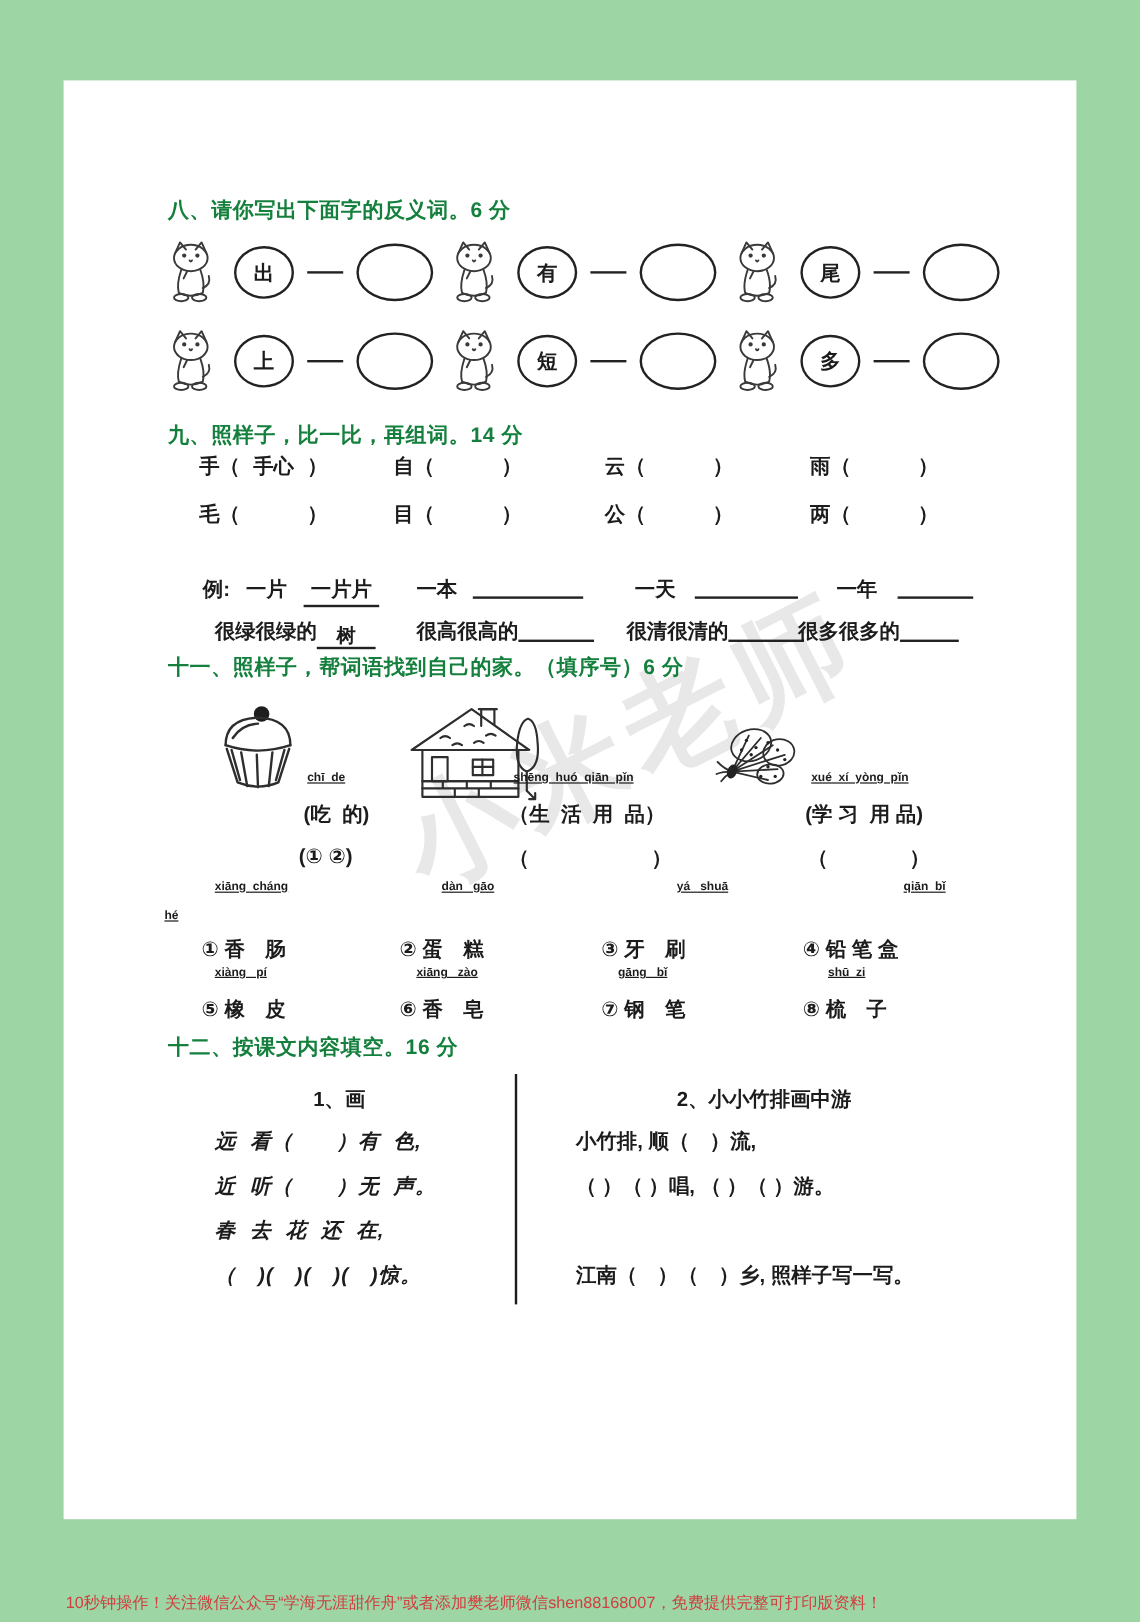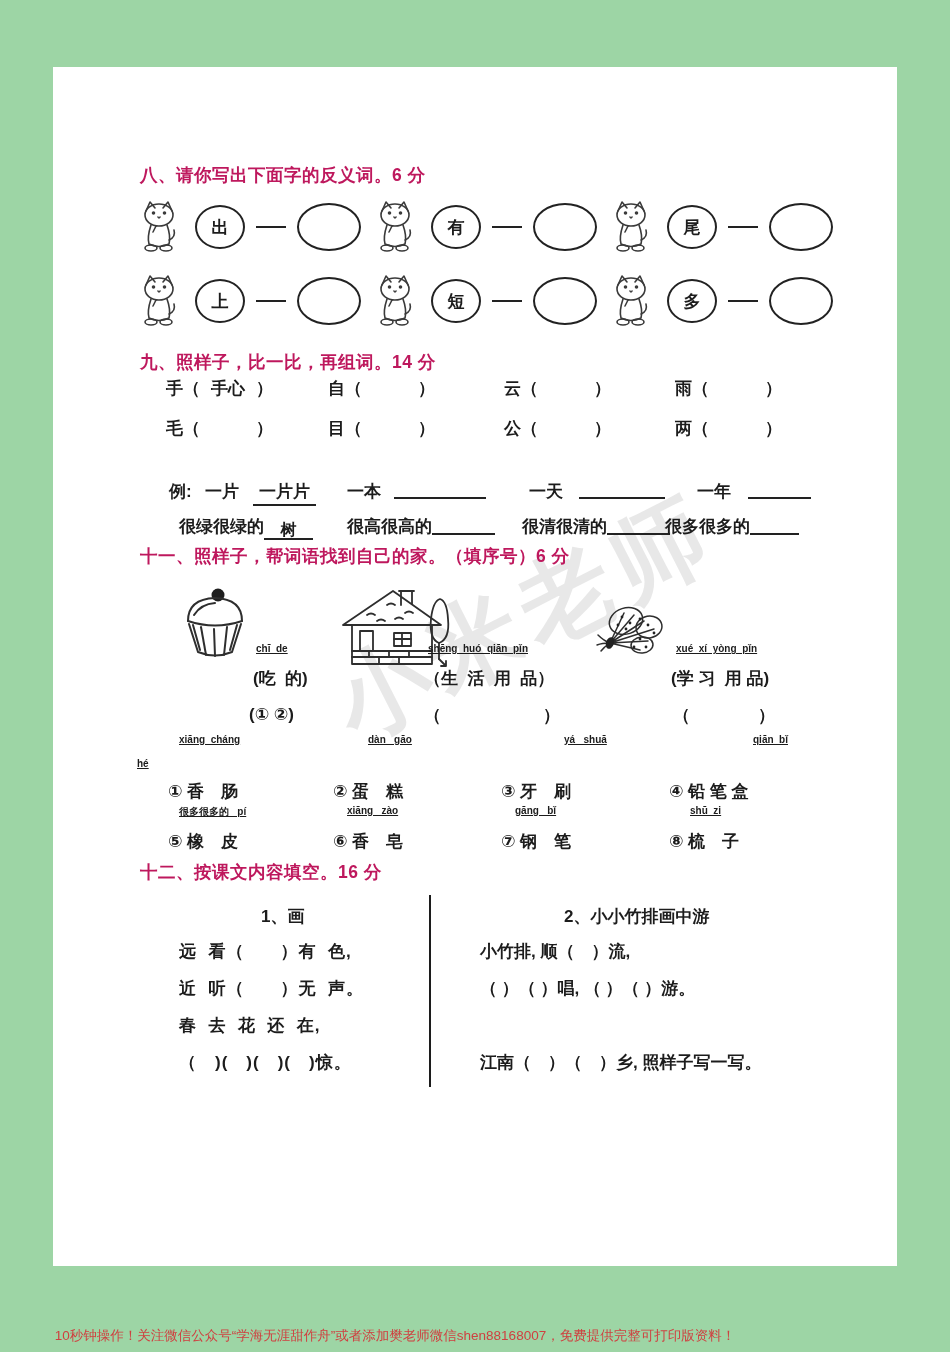--- a/index.html
+++ b/index.html
@@ -1,23 +1,23 @@
 <!DOCTYPE html>
 <html><head>
 <meta charset="utf-8">
 <style>
   html,body{margin:0;padding:0;}
   .page{position:relative;width:950px;height:1352px;background:#9dd5a5;overflow:hidden;
         font-family:"Liberation Sans","DejaVu Sans",sans-serif;color:#1c1c1c;}
   .paper{position:absolute;left:53px;top:67px;width:844px;height:1199px;background:#ffffff;}
   .abs{position:absolute;white-space:pre;}
-  .sec-title{position:absolute;left:87px;font-size:17.5px;font-weight:700;letter-spacing:.5px;white-space:pre;color:#be185d;}
+  .sec-title{position:absolute;left:87px;font-size:17.5px;font-weight:700;letter-spacing:.5px;white-space:pre;color:#15803d;}
   .txt{font-size:17px;font-weight:700;}
   .pinyin{font-size:10px;font-weight:700;text-decoration:underline;}
-  .small-sp{letter-spacing:1px;}
+  .small-sp{letter-spacing:1px;font-style:italic;}
   .s8row{position:absolute;left:86px;display:flex;align-items:center;}
   .s8unit{display:flex;align-items:center;margin-right:14px;}
   .charcircle{width:46px;height:40px;border:2px solid #222;border-radius:50%;display:flex;align-items:center;justify-content:center;
               font-size:17px;font-weight:700;margin-left:16px;flex:none;}
   .dashline{width:30px;border-top:2.5px solid #222;margin:0 11px;flex:none;}
   .oval{width:60px;height:44px;border:2px solid #222;border-radius:50%;flex:none;}
   .blank{display:inline-block;border-bottom:2px solid #222;height:17px;text-align:center;
          font-weight:700;font-size:16px;vertical-align:-3px;line-height:17px;}
   .ans-slot{display:inline-block;width:56px;text-align:center;}
   .wm{position:absolute;left:288px;top:582px;font-size:95px;font-weight:700;letter-spacing:8px;
@@ -275,21 +275,21 @@
     <div class="abs pinyin" style="left:315px;top:667px">dàn   gāo</div>
     <div class="abs pinyin" style="left:511px;top:667px">yá   shuā</div>
     <div class="abs pinyin" style="left:700px;top:667px">qiān  bǐ</div>
     <div class="abs pinyin" style="left:84px;top:691px">hé</div>
 
     <div class="abs txt" style="left:115px;top:713px">① 香　肠</div>
     <div class="abs txt" style="left:280px;top:713px">② 蛋　糕</div>
     <div class="abs txt" style="left:448px;top:713px">③ 牙　刷</div>
     <div class="abs txt" style="left:616px;top:713px">④ 铅 笔 盒</div>
 
-    <div class="abs pinyin" style="left:126px;top:738px">很多很多的   pí</div>
+    <div class="abs pinyin" style="left:126px;top:738px">xiàng   pí</div>
     <div class="abs pinyin" style="left:294px;top:738px">xiāng   zào</div>
     <div class="abs pinyin" style="left:462px;top:738px">gāng   bǐ</div>
     <div class="abs pinyin" style="left:637px;top:738px">shū  zi</div>
 
     <div class="abs txt" style="left:115px;top:763px">⑤ 橡　皮</div>
     <div class="abs txt" style="left:280px;top:763px">⑥ 香　皂</div>
     <div class="abs txt" style="left:448px;top:763px">⑦ 钢　笔</div>
     <div class="abs txt" style="left:616px;top:763px">⑧ 梳　子</div>
 
     <div class="sec-title" style="top:793px">十二、按课文内容填空。16 分</div>

